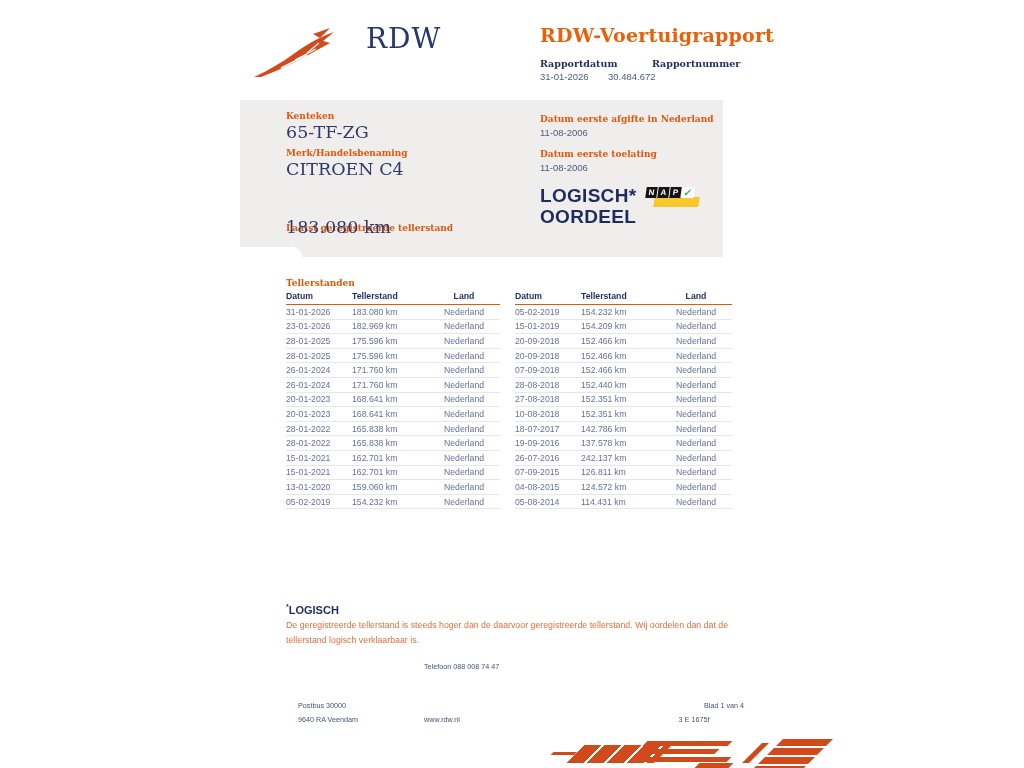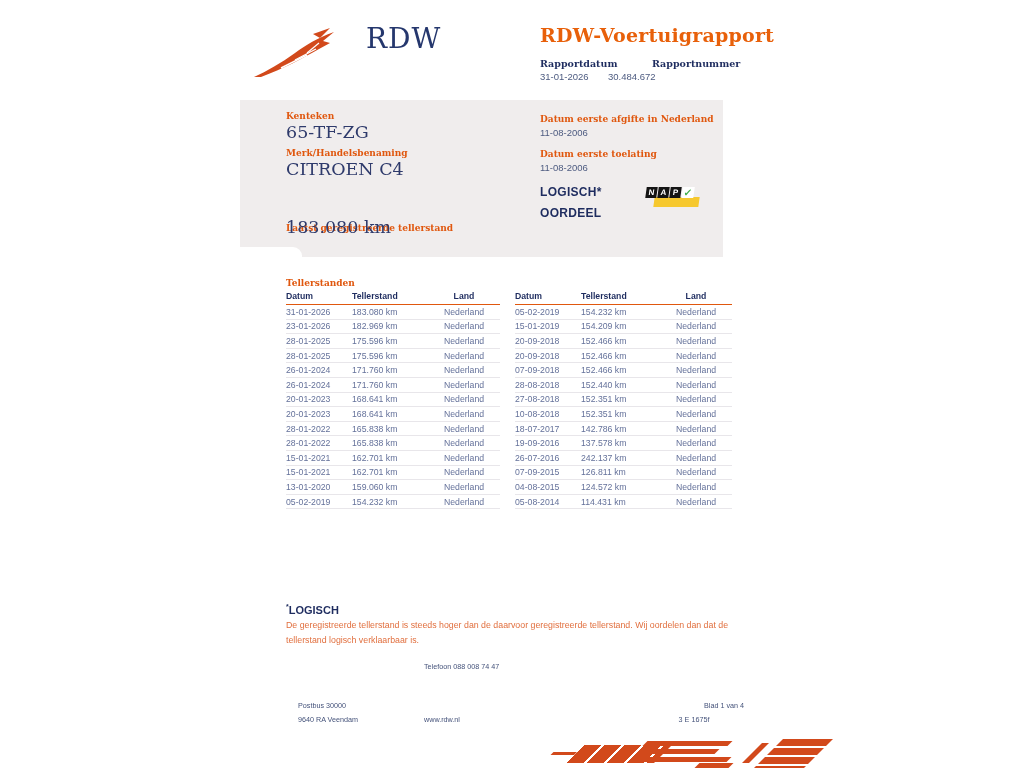--- a/index.html
+++ b/index.html
@@ -33,21 +33,21 @@
   .lbl-kenteken { left:286px; top:111px; }
   .val-kenteken { left:286px; top:122px; }
   .lbl-merk     { left:286px; top:148px; }
   .val-merk     { left:286px; top:159px; }
   .lbl-teller   { left:286px; top:223px; }
   .val-teller   { left:286px; top:217px; }
   .lbl-afgifte  { left:540px; top:114px; }
   .val-afgifte  { left:540px; top:127px; }
   .lbl-toelating{ left:540px; top:149px; }
   .val-toelating{ left:540px; top:162px; }
-  .oordeel { font-size:12px; font-weight:800; color:#1e2c5f; letter-spacing:0.3px; }
+  .oordeel { font-size:19px; font-weight:800; color:#1e2c5f; letter-spacing:0.3px; }
   .oordeel-1 { left:540px; top:185px; }
   .oordeel-2 { left:540px; top:206px; }
 
   
   .nap { left:646px; top:187px; width:54px; height:24px; }
   .nap-bar { position:absolute; left:8px; top:10px; width:45px; height:10px;
              background:#f6c82e; transform:skewX(-8deg); }
   .nap-row { position:absolute; left:0; top:0; display:flex; gap:1px; transform:skewX(-8deg); }
   .nap-tile { width:11px; height:11px; background:#141414; color:#ffffff; font-size:8px;
               font-weight:bold; display:flex; align-items:center; justify-content:center; }

